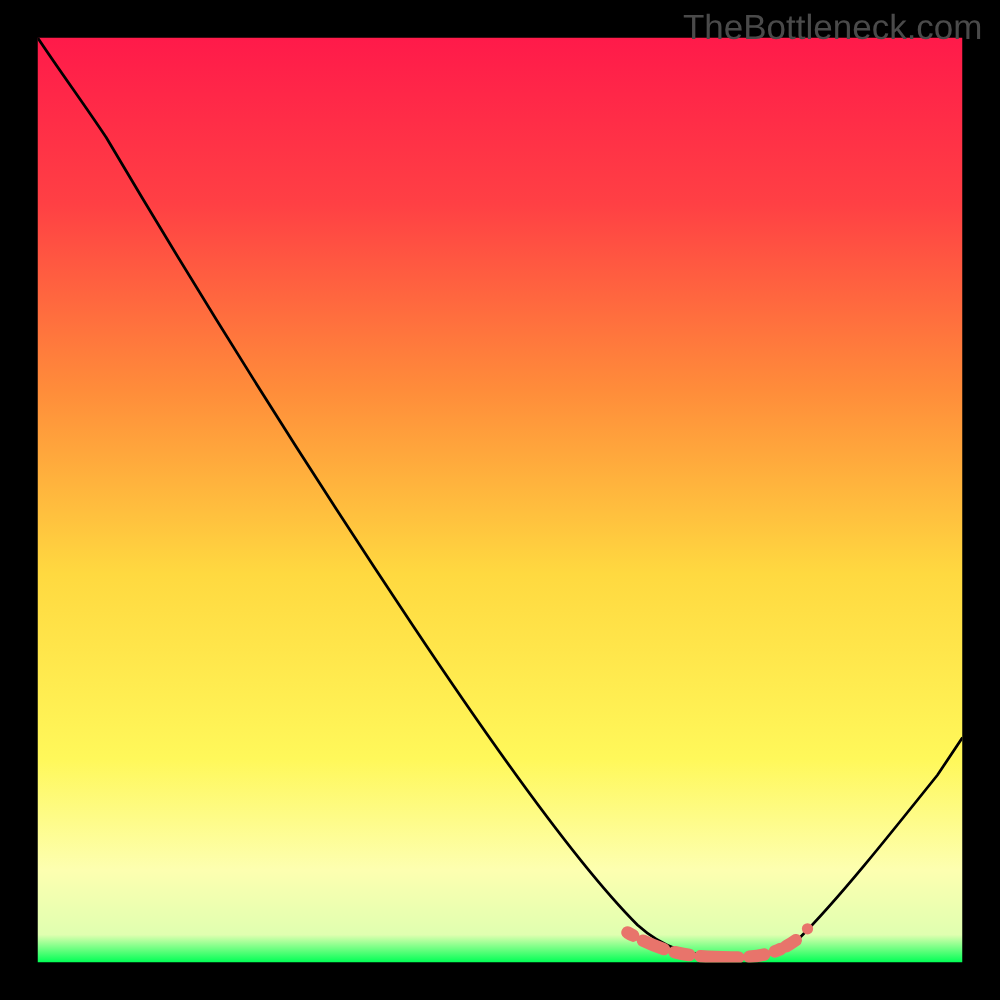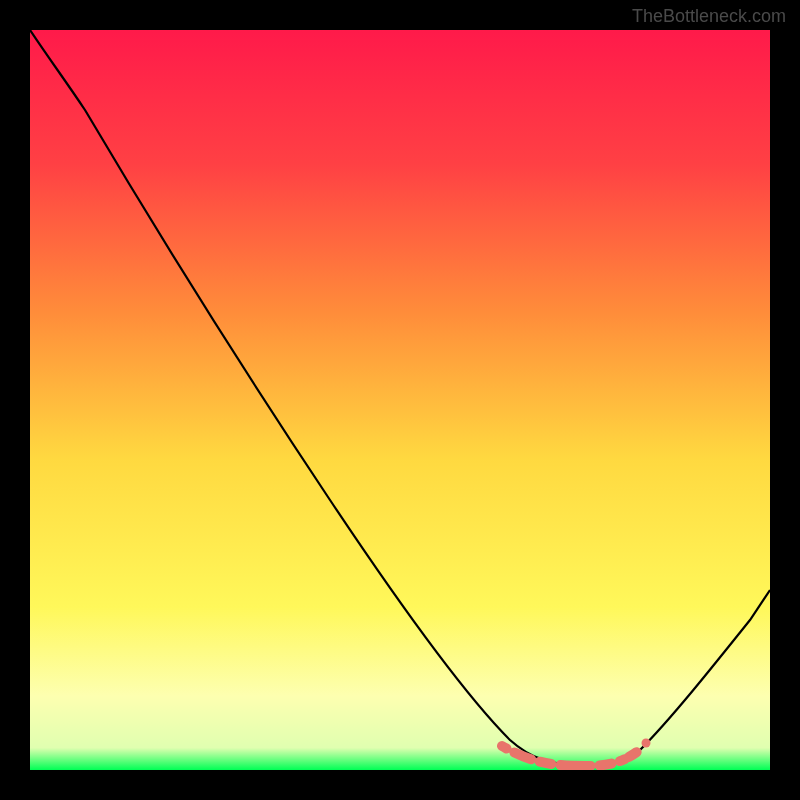--- a/index.html
+++ b/index.html
@@ -9,21 +9,21 @@
     height: 800px;
     background: #000;
     font-family: Arial, sans-serif;
     position: relative;
   }
   .watermark {
     position: absolute;
     top: 6px;
     right: 14px;
     color: #4a4a4a;
-    font-size: 18px;
+    font-size: 28px;
     font-weight: 500;
     z-index: 10;
   }
   .chart-container {
     position: absolute;
     top: 30px;
     left: 30px;
     width: 740px;
     height: 740px;
   }

